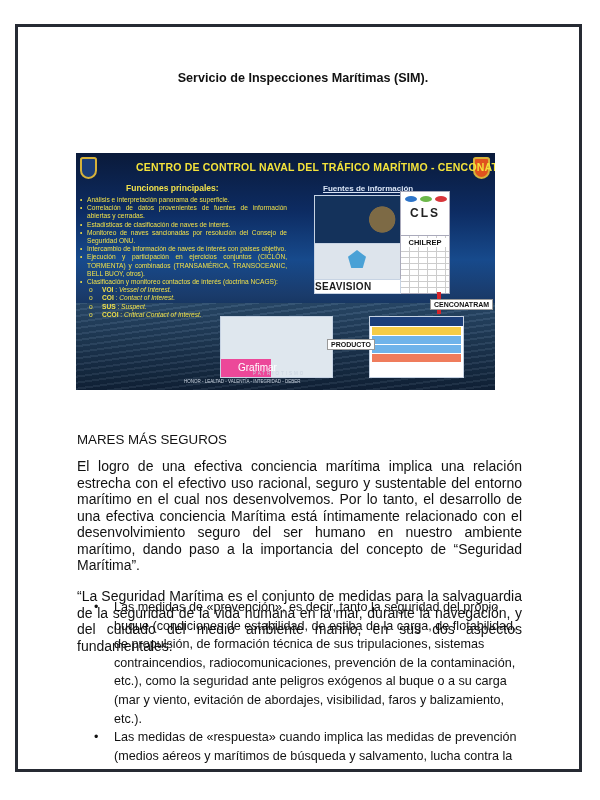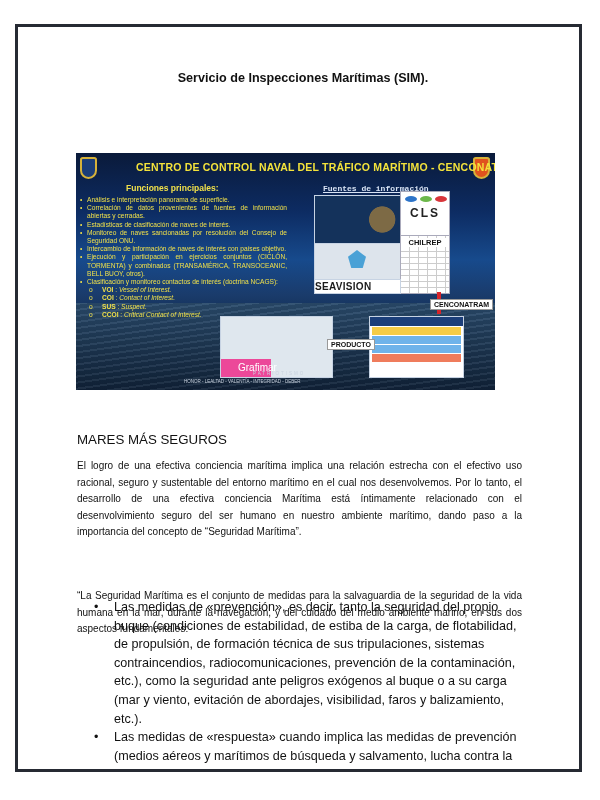--- a/index.html
+++ b/index.html
@@ -21,21 +21,21 @@
     .slide .crest-left { left: 4px; top: 4px; background: #1b3d78; }
     .slide .crest-right { left: 397px; top: 4px; background: #e0531e; }
     .slide .heading { position: absolute; left: 60px; top: 8px; font-weight: bold; font-size: 10.5px;
              color: #f4e33b; letter-spacing: 0.2px; white-space: nowrap; }
     .slide .funcs-title { position: absolute; left: 50px; top: 30px; font-size: 8.5px; font-weight: bold; color: #f0e04a; }
     .slide .funcs { position: absolute; left: 4px; top: 43px; width: 207px; font-size: 6.6px; line-height: 8.2px; color: #f0e04a; }
     .slide .funcs .fi { position: relative; padding-left: 7px; text-align: justify; }
     .slide .funcs .fi::before { content: "•"; position: absolute; left: 0; top: 0; }
     .slide .funcs .sub { position: relative; padding-left: 22px; white-space: nowrap; }
     .slide .funcs .sub .o { position: absolute; left: 9px; }
-    .slide .fuentes-title { position: absolute; left: 247px; top: 31px; font-size: 8px; font-weight: bold; color: #d9e4f5; text-decoration: underline; font-family: Liberation Mono, monospace; }
+    .slide .fuentes-title { position: absolute; left: 247px; top: 31px; font-size: 8px; font-weight: bold; color: #d9e4f5; text-decoration: underline; }
     .slide .map1 { position: absolute; left: 238px; top: 42px; width: 96px; height: 47px;
              background: radial-gradient(circle at 70% 50%, #7d6a45 0 18%, transparent 19%), #14325b; border: 1px solid #c7d3e3; }
     .slide .map2 { position: absolute; left: 238px; top: 90px; width: 85px; height: 35px; background: #dde4ec; border: 1px solid #c7d3e3; }
     .slide .map2 .pent { position: absolute; left: 33px; top: 6px; width: 18px; height: 18px; background: #4aa1d6;
              clip-path: polygon(50% 0,100% 38%,82% 100%,18% 100%,0 38%); }
     .slide .cls { position: absolute; left: 324px; top: 38px; width: 48px; height: 44px; background: #fff; border: 1px solid #aab; }
     .slide .cls .dots { position: absolute; top: 4px; left: 4px; display: flex; gap: 3px; }
     .slide .cls .dots span { width: 12px; height: 6px; border-radius: 50%; display: block; }
     .slide .cls .lbl { position: absolute; top: 14px; left: 0; width: 48px; text-align: center; font-weight: bold; font-size: 12px; letter-spacing: 2px; color: #222; }
     .slide .chilrep { position: absolute; left: 324px; top: 82px; width: 48px; height: 57px; background: #fff; border: 1px solid #aab;
@@ -49,21 +49,21 @@
     .slide .grafimar .gbtn { position: absolute; left: 0; bottom: 0; width: 50px; height: 18px; background: #ec4899; color: #fff; font-size: 10px; line-height: 18px; padding-left: 17px; box-sizing: border-box; }
     .slide .producto { position: absolute; left: 251px; top: 186px; padding: 1px 3px; background: #fff; font-weight: bold; font-size: 7px; color: #111; border: 1px solid #999; }
     .slide .report { position: absolute; left: 293px; top: 163px; width: 93px; height: 60px; background: #fff; border: 1px solid #c7d3e3; overflow: hidden; }
     .slide .report .hd { height: 9px; background: #1c3f7a; }
     .slide .report .r { height: 8px; margin: 1px 2px 0 2px; }
     .slide .motto1 { position: absolute; left: 177px; top: 218px; font-size: 4.5px; color: #c9d2de; letter-spacing: 2px; }
     .slide .motto2 { position: absolute; left: 108px; top: 226px; font-size: 4.5px; color: #c9d2de; white-space: nowrap; }
 
     
     .section-title { position: absolute; left: 77px; top: 432px; font-size: 13.3px; }
-    .para { position: absolute; left: 77px; width: 445px; font-size: 10px; line-height: 16.5px; text-align: justify; margin: 0; }
+    .para { position: absolute; left: 77px; width: 445px; font-size: 14px; line-height: 16.5px; text-align: justify; margin: 0; }
     .para1 { top: 458px; }
     .para2 { top: 588px; }
     .list { position: absolute; left: 77px; top: 598px; width: 450px; margin: 0; padding: 0; list-style: none; font-size: 12.6px; line-height: 18.6px; }
     .list li { position: relative; padding-left: 37px; }
     .list li .bullet { position: absolute; left: 17px; top: 0; }
   </style>
 </head>
 <body>
 
 <div class="page-border"></div>

